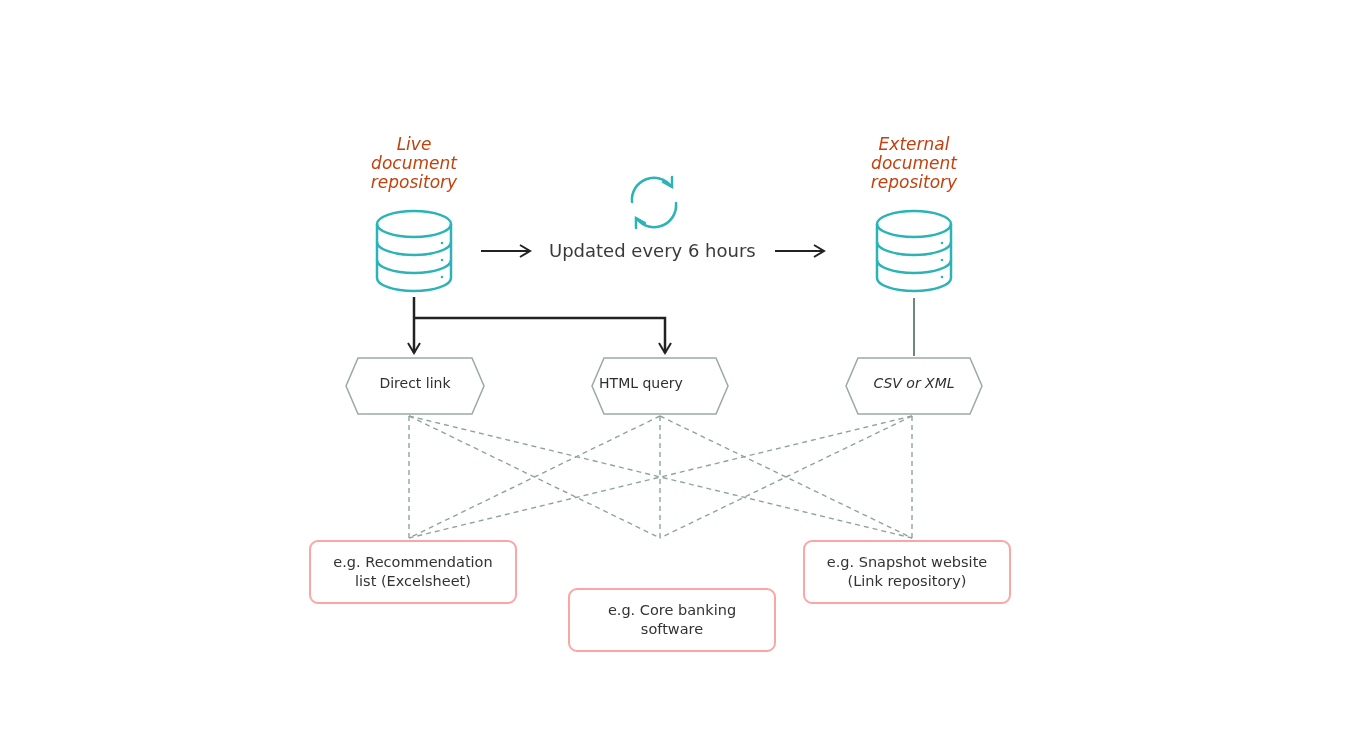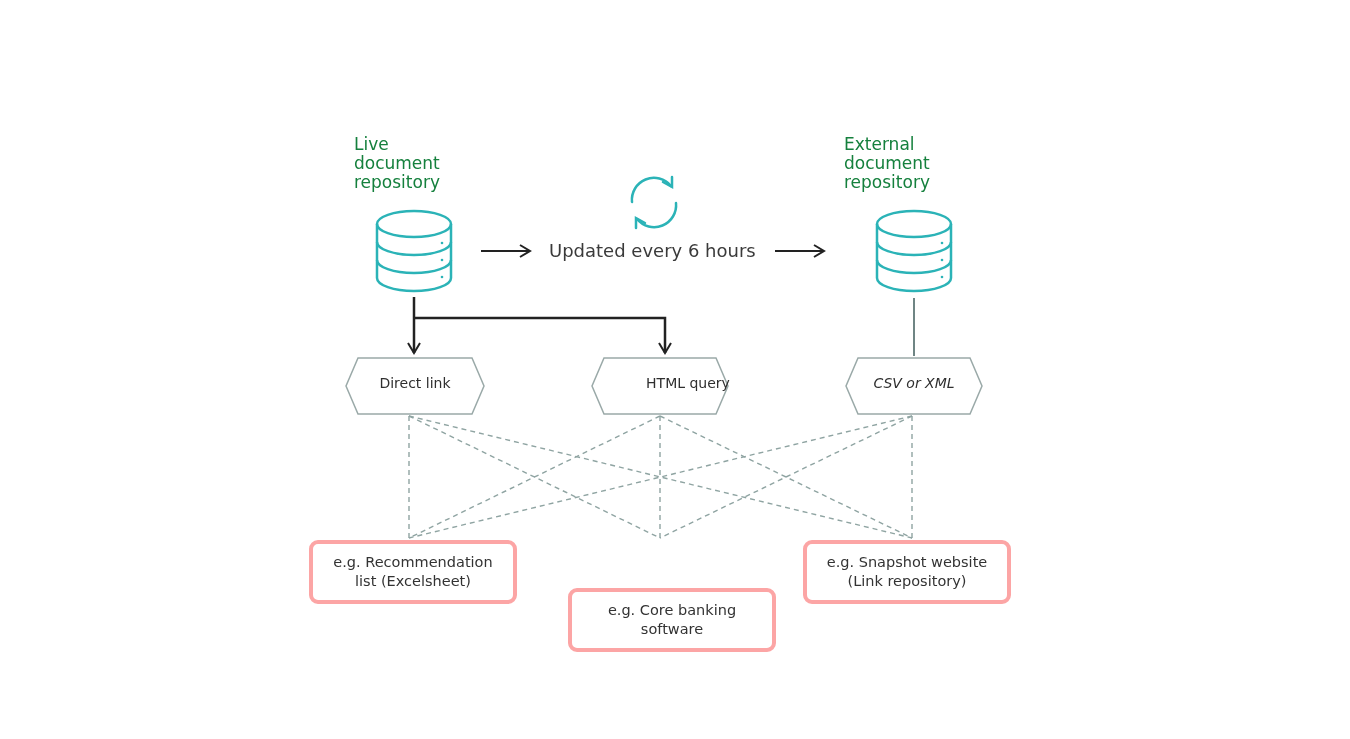--- a/index.html
+++ b/index.html
@@ -1,23 +1,23 @@
 <!DOCTYPE html>
 <html><head>
 <meta charset="utf-8">
 <style>
   html, body { margin:0; padding:0; background:#ffffff; }
   body { width:1350px; height:739px; position:relative; overflow:hidden;
          font-family:"DejaVu Sans", sans-serif; color:#333333; }
   svg#diagram { position:absolute; left:0; top:0; }
-  .lbl { position:absolute; color:#15803d; line-height:19px; font-size:17px; }
+  .lbl { position:absolute; text-align:center; color:#c2410c; line-height:19px; font-size:17px;font-style:italic; }
   .lbl span { display:block; }
   .mid { position:absolute; font-size:18px; color:#3a3a3a; white-space:nowrap; }
   .hex-label { position:absolute; font-size:14px; color:#2f2f2f; text-align:center; white-space:nowrap; }
-  .box { position:absolute; width:208px; height:64px; border:4px solid #fca5a5;
+  .box { position:absolute; width:208px; height:64px; border:2px solid #fca5a5;
          border-radius:9px; background:#fff; box-sizing:border-box;
          display:flex; flex-direction:column; align-items:center; justify-content:center;
          font-size:14.5px; color:#333; line-height:19px; text-align:center; }
 </style>
 </head>
 <body>
 
 <svg id="diagram" width="1350" height="739" viewBox="0 0 1350 739">
   <defs>
     <marker id="arr" markerWidth="14" markerHeight="14" refX="11" refY="7" orient="auto" markerUnits="userSpaceOnUse">
@@ -87,21 +87,21 @@
 </div>
 <div class="lbl" style="left:844px; top:135px; width:140px;">
   <span>External</span>
   <span>document</span>
   <span>repository</span>
 </div>
 
 <div class="mid" style="left:549px; top:240px;">Updated every 6 hours</div>
 
 <div class="hex-label" style="left:346px; top:375px; width:138px;">Direct link</div>
-<div class="hex-label" style="left:616px; top:375px; width:144px;">HTML query</div>
+<div class="hex-label" style="left:569px; top:375px; width:144px;">HTML query</div>
 <div class="hex-label" style="left:846px; top:375px; width:136px;font-style:italic;">CSV or XML</div>
 
 <div class="box" style="left:309px; top:540px;">
   <span>e.g. Recommendation</span>
   <span>list (Excelsheet)</span>
 </div>
 <div class="box" style="left:568px; top:540px;margin-top:48px;">
   <span>e.g. Core banking</span>
   <span>software</span>
 </div>

